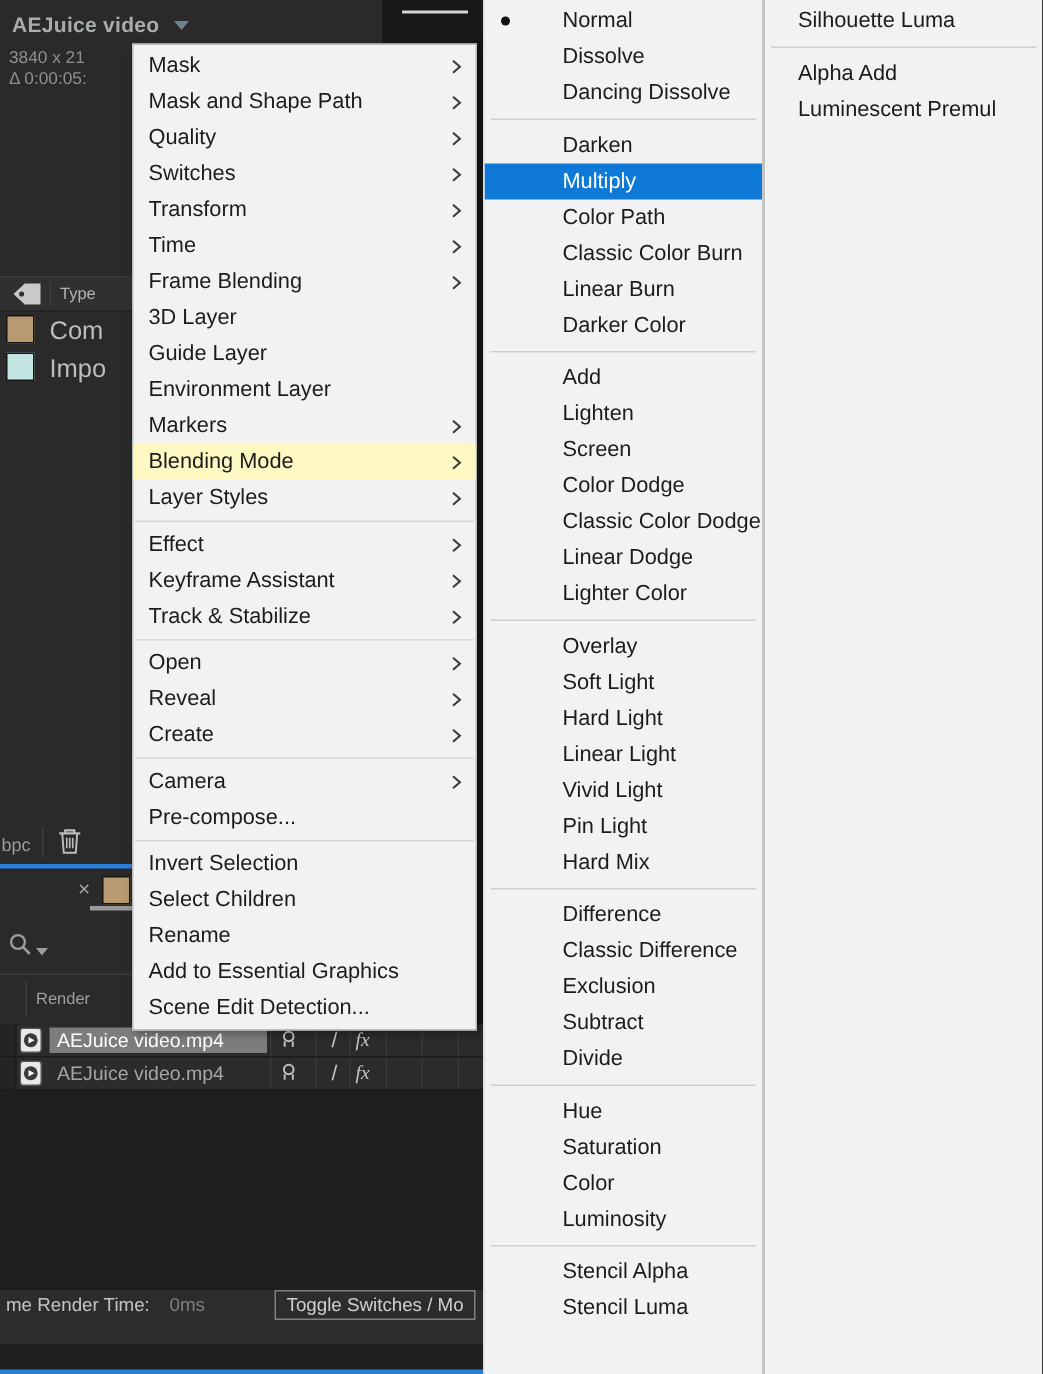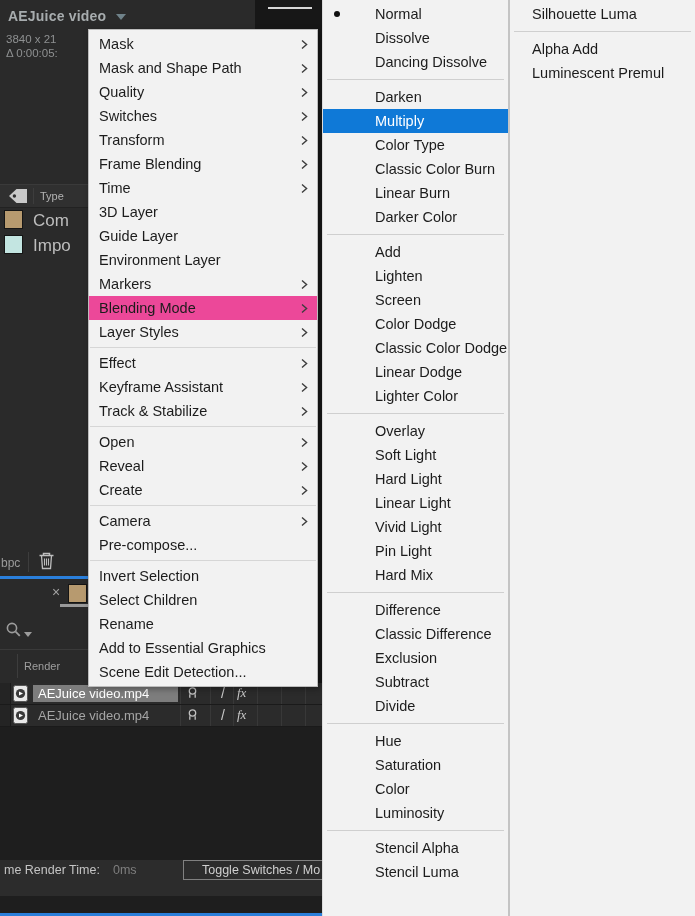--- a/index.html
+++ b/index.html
@@ -42,21 +42,21 @@
   .tl-name{position:absolute;left:33px;top:2px;height:17px;line-height:17px;font-size:13px;padding:0 5px;white-space:nowrap;overflow:hidden;color:#a5a5a5;}
   .tl-row.selected .tl-name{background:#7d7d7d;color:#fff;width:135px;}
   .coldiv{position:absolute;top:0;width:1px;height:100%;background:#383838;}
   .shy-wrap{position:absolute;left:186px;top:3px;}
   .qslash{position:absolute;left:221px;top:2px;color:#c9c9c9;font-size:14px;}
   .fx{position:absolute;left:237px;top:2px;color:#c9c9c9;font-size:13px;font-style:italic;font-family:"Liberation Serif",serif;}
   
   .bottom-bar{position:absolute;left:0;top:860px;width:322px;height:36px;background:#2c2c2c;overflow:hidden;text-decoration:underline;}
   .rt-label{position:absolute;left:4px;top:3px;font-size:12.5px;color:#c4c4c4;white-space:nowrap;}
   .rt-value{position:absolute;left:113px;top:3px;font-size:12.5px;color:#7e7e7e;}
-  .toggle-btn{position:absolute;left:183px;top:0px;height:18px;line-height:18px;padding:0 18px;border:1px solid #808080;font-size:12.5px;color:#cfcfcf;white-space:nowrap;background:transparent;}
+  .toggle-btn{position:absolute;left:183px;top:0px;height:18px;line-height:18px;padding:0 7px;border:1px solid #808080;font-size:12.5px;color:#cfcfcf;white-space:nowrap;background:transparent;}
   .bar-blue{position:absolute;left:0;top:913px;width:322px;height:3px;}
   
   .menu{background:#f2f2f2;color:#1c1c1c;font-size:14.5px;}
   .menu-left{position:absolute;left:88px;top:29px;width:228px;padding:2px 0;border:1px solid #bcbcbc;box-shadow:2px 2px 6px rgba(0,0,0,.35);}
   .mi{position:relative;height:24px;line-height:24px;padding-left:10px;white-space:nowrap;}
   .mi .chev{position:absolute;right:9px;top:7px;}
   .msep{height:1px;background:#d6d6d6;margin:3px 1px;}
   .menu-col1{position:absolute;left:322px;top:0;width:186px;height:916px;padding-top:2px;border-left:1px solid #dcdcdc;overflow:hidden;box-sizing:border-box;}
   .mi2{position:relative;height:24px;line-height:24px;padding-left:52px;white-space:nowrap;}
   .mi2 .bullet{position:absolute;left:11px;top:9px;width:6px;height:6px;border-radius:50%;background:#111;}
@@ -182,33 +182,33 @@
         </svg></div>
       <div class="mi"><span class="lbl">Quality</span><svg class="chev" width="7" height="11" viewBox="0 0 7 11">
           <path d="M1 1.5l4.6 4-4.6 4" fill="none" stroke="#3d3d3d" stroke-width="1.4"></path>
         </svg></div>
       <div class="mi"><span class="lbl">Switches</span><svg class="chev" width="7" height="11" viewBox="0 0 7 11">
           <path d="M1 1.5l4.6 4-4.6 4" fill="none" stroke="#3d3d3d" stroke-width="1.4"></path>
         </svg></div>
       <div class="mi"><span class="lbl">Transform</span><svg class="chev" width="7" height="11" viewBox="0 0 7 11">
           <path d="M1 1.5l4.6 4-4.6 4" fill="none" stroke="#3d3d3d" stroke-width="1.4"></path>
         </svg></div>
+      <div class="mi"><span class="lbl">Time</span><svg class="chev" width="7" height="11" viewBox="0 0 7 11">
+          <path d="M1 1.5l4.6 4-4.6 4" fill="none" stroke="#3d3d3d" stroke-width="1.4"></path>
+        </svg></div>
       <div class="mi"><span class="lbl">Frame Blending</span><svg class="chev" width="7" height="11" viewBox="0 0 7 11">
-          <path d="M1 1.5l4.6 4-4.6 4" fill="none" stroke="#3d3d3d" stroke-width="1.4"></path>
-        </svg></div>
-      <div class="mi"><span class="lbl">Time</span><svg class="chev" width="7" height="11" viewBox="0 0 7 11">
           <path d="M1 1.5l4.6 4-4.6 4" fill="none" stroke="#3d3d3d" stroke-width="1.4"></path>
         </svg></div>
       <div class="mi"><span class="lbl">3D Layer</span></div>
       <div class="mi"><span class="lbl">Guide Layer</span></div>
       <div class="mi"><span class="lbl">Environment Layer</span></div>
       <div class="mi"><span class="lbl">Markers</span><svg class="chev" width="7" height="11" viewBox="0 0 7 11">
           <path d="M1 1.5l4.6 4-4.6 4" fill="none" stroke="#3d3d3d" stroke-width="1.4"></path>
         </svg></div>
-      <div class="mi hl" style="background: #ec4899;"><span class="lbl">Blending Mode</span><svg class="chev" width="7" height="11" viewBox="0 0 7 11">
+      <div class="mi hl" style="background: #fef9c3;"><span class="lbl">Blending Mode</span><svg class="chev" width="7" height="11" viewBox="0 0 7 11">
           <path d="M1 1.5l4.6 4-4.6 4" fill="none" stroke="#3d3d3d" stroke-width="1.4"></path>
         </svg></div>
       <div class="mi"><span class="lbl">Layer Styles</span><svg class="chev" width="7" height="11" viewBox="0 0 7 11">
           <path d="M1 1.5l4.6 4-4.6 4" fill="none" stroke="#3d3d3d" stroke-width="1.4"></path>
         </svg></div>
       <div class="msep"></div>
       <div class="mi"><span class="lbl">Effect</span><svg class="chev" width="7" height="11" viewBox="0 0 7 11">
           <path d="M1 1.5l4.6 4-4.6 4" fill="none" stroke="#3d3d3d" stroke-width="1.4"></path>
         </svg></div>
       <div class="mi"><span class="lbl">Keyframe Assistant</span><svg class="chev" width="7" height="11" viewBox="0 0 7 11">
@@ -240,21 +240,21 @@
       <div class="mi"><span class="lbl">Scene Edit Detection...</span></div>
     </div>
 
   <div class="menu menu-col1" id="menu-col1">
       <div class="mi2"><span class="bullet"></span><span class="lbl">Normal</span></div>
       <div class="mi2"><span class="lbl">Dissolve</span></div>
       <div class="mi2"><span class="lbl">Dancing Dissolve</span></div>
       <div class="msep2"></div>
       <div class="mi2"><span class="lbl">Darken</span></div>
       <div class="mi2 selected" style="background: rgb(15, 121, 215); color: rgb(255, 255, 255);"><span class="lbl">Multiply</span></div>
-      <div class="mi2"><span class="lbl">Color Type</span></div>
+      <div class="mi2"><span class="lbl">Color Path</span></div>
       <div class="mi2"><span class="lbl">Classic Color Burn</span></div>
       <div class="mi2"><span class="lbl">Linear Burn</span></div>
       <div class="mi2"><span class="lbl">Darker Color</span></div>
       <div class="msep2"></div>
       <div class="mi2"><span class="lbl">Add</span></div>
       <div class="mi2"><span class="lbl">Lighten</span></div>
       <div class="mi2"><span class="lbl">Screen</span></div>
       <div class="mi2"><span class="lbl">Color Dodge</span></div>
       <div class="mi2"><span class="lbl">Classic Color Dodge</span></div>
       <div class="mi2"><span class="lbl">Linear Dodge</span></div>

